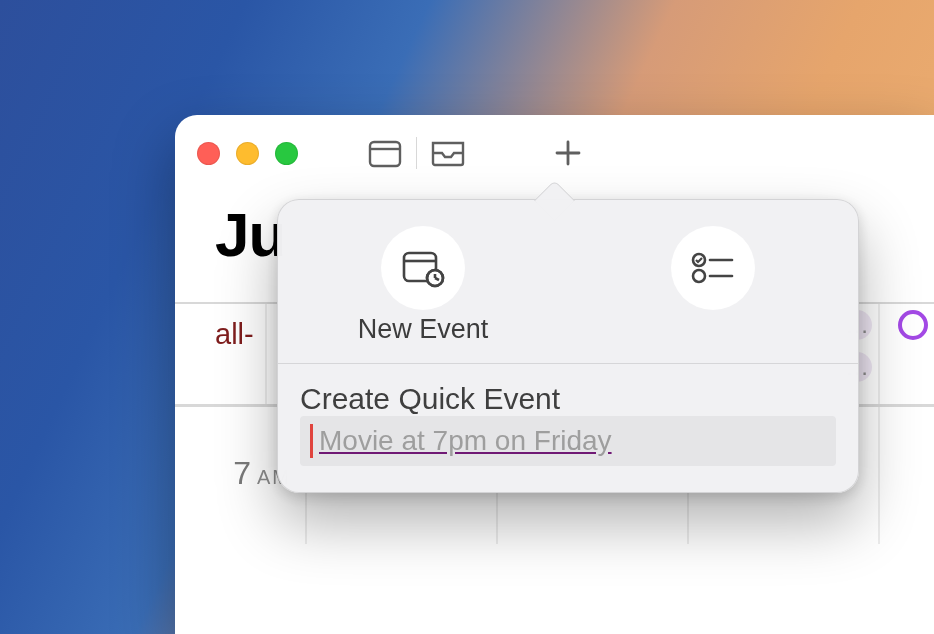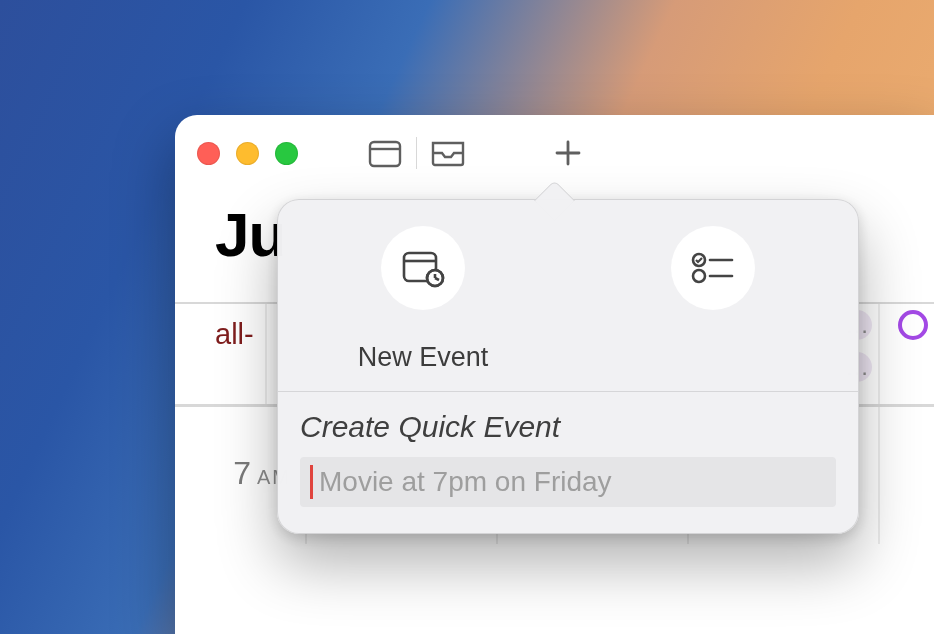--- a/index.html
+++ b/index.html
@@ -147,59 +147,59 @@
 
   .pop-top {
     display:flex;
     padding: 26px 0 18px 0;
   }
   .pop-opt {
     flex:1;
     display:flex;
     flex-direction:column;
     align-items:center;
-    gap: 32px;
+    gap: 4px;
   }
   .pop-opt .bubble {
     width: 84px; height: 84px;
     border-radius: 50%;
     background:#fff;
     display:flex; align-items:center; justify-content:center;
     color:#444;
   }
   .pop-opt .label { font-size: 27px; color:#3c3c3c; }
 
   .pop-divider { height:1px; background:#d6d6d8; margin: 0; }
 
   .pop-quick {
     padding: 18px 22px 26px 22px;
   }
   .pop-quick .title {
     font-size: 30px;
     color:#3f3f3f;
-    margin-bottom: 13px;
-    font-style: italic;
+    margin-bottom: 0;
   }
   .quick-field {
     position:relative;
     height: 50px;
     background:#e5e5e7;
     border-radius:4px;
     display:flex; align-items:center;
     padding-left: 10px;
   }
   .caret {
     width:3px; height:34px; background:#e0443e;
     margin-right:6px;
   }
   .quick-field input {
     flex:1;
     border:none; outline:none; background:transparent;
     font-size:28px;
-    color:#b91c1c;
+    color:#701a75;
+    text-decoration:underline;
   }
   .quick-field input::placeholder { color:#9e9e9e; }
 
   svg { display:block; }
 </style>
 </head>
 <body>
 
 <div class="window">
 

